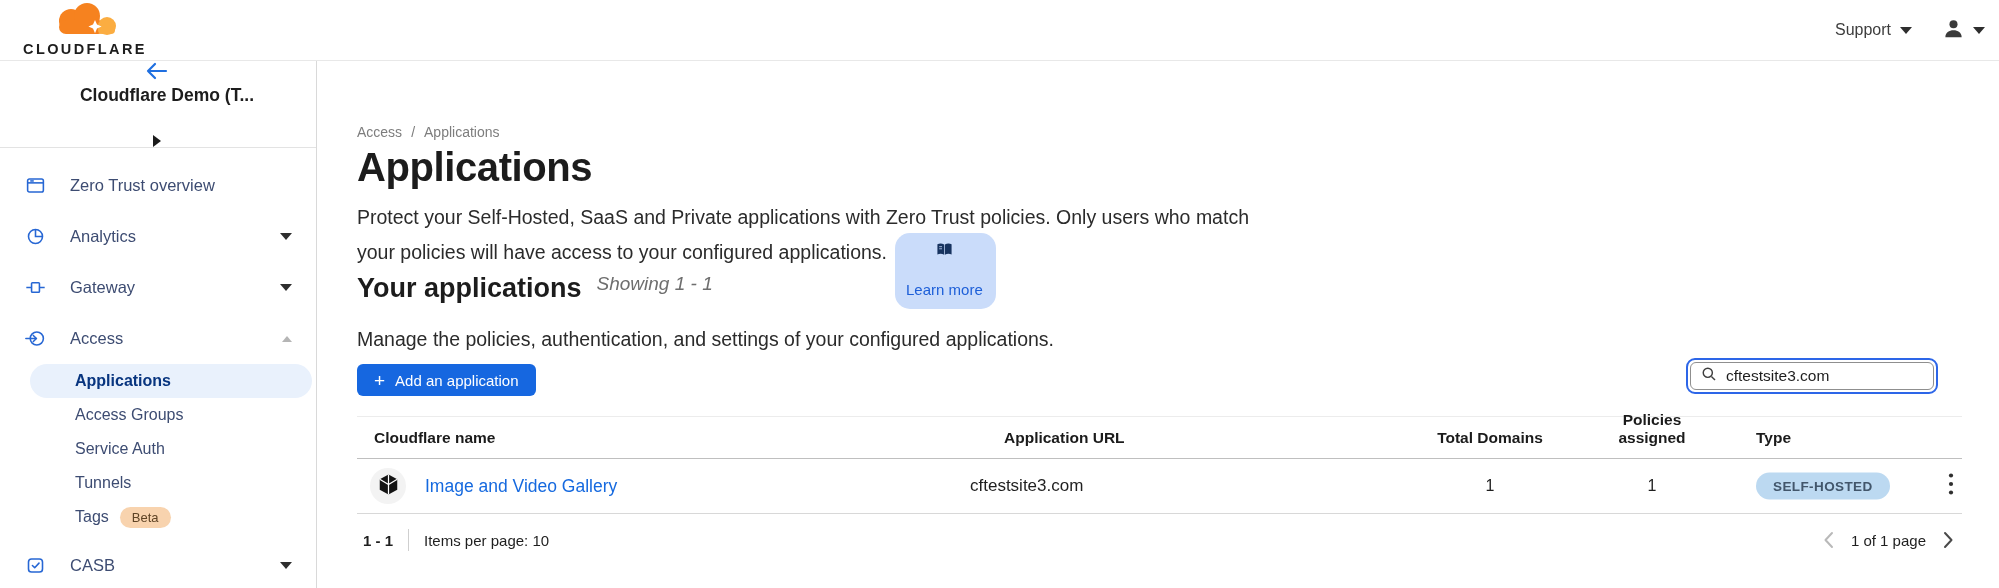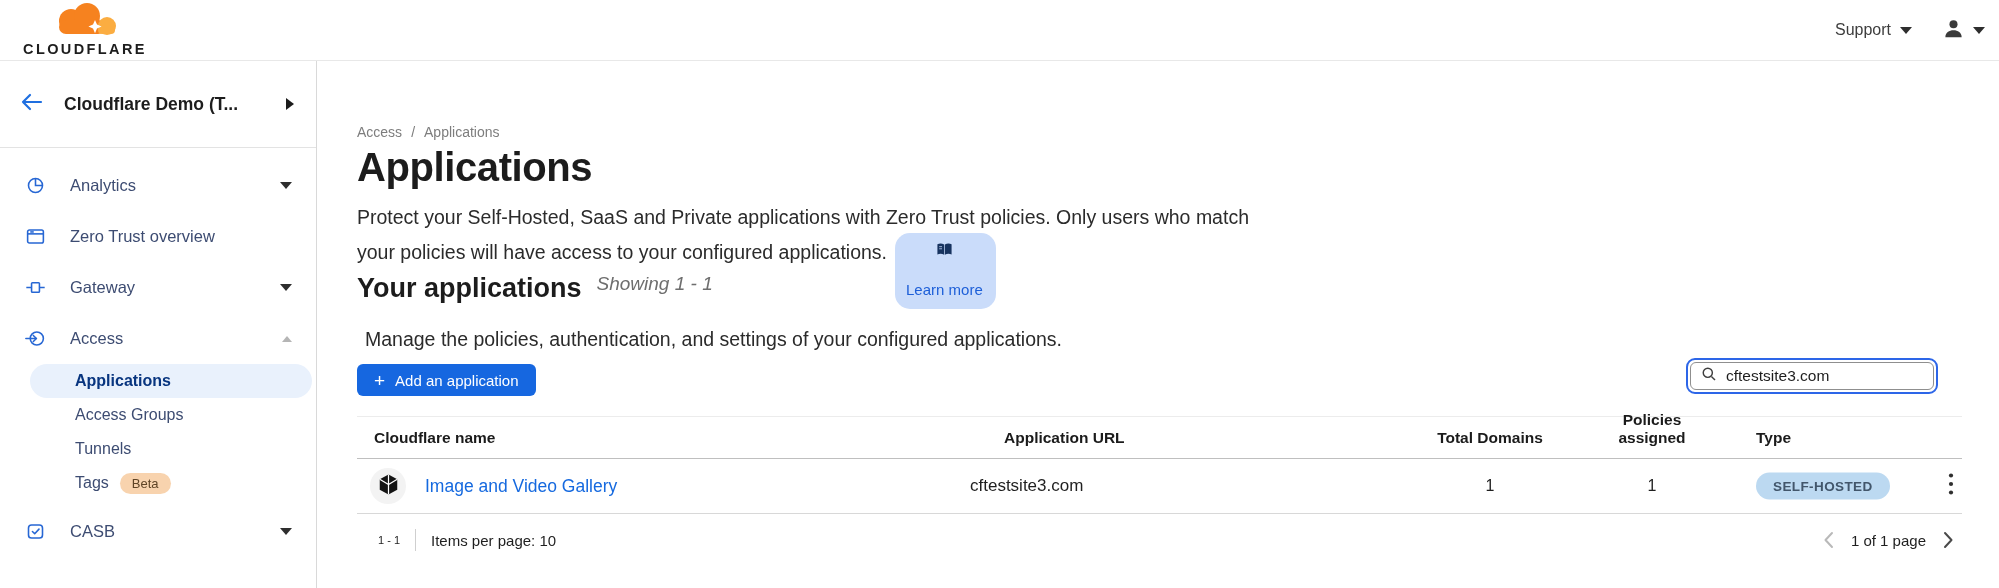--- a/index.html
+++ b/index.html
@@ -18,21 +18,21 @@
   .caret-down-dark { width:0; height:0; border-left:6px solid transparent;
     border-right:6px solid transparent; border-top:7px solid #2e2e2e; }
   .caret-down-gray-up { width:0; height:0; border-left:5px solid transparent;
     border-right:5px solid transparent; border-bottom:6px solid #b5b5b5; }
   .user-group { display:flex; align-items:center; gap:8px; margin-left:30px; cursor:pointer; }
 
   
   .sidebar { position:absolute; left:0; top:61px; width:317px; height:527px;
     border-right:1px solid #d9d9d9; background:#fff; }
   .sidebar-header { height:87px; border-bottom:1px solid #e3e3e3; display:flex;
-    align-items:center; padding:0 22px 0 20px; }
+    align-items:center; padding:0 22px 0 20px;flex-direction:column; }
   .account-title { flex:1; margin-left:20px; font-size:17.5px; font-weight:700;
     color:#1d1d1d; white-space:nowrap; overflow:hidden; }
   .expand-tri { width:0; height:0; border-top:6px solid transparent;
     border-bottom:6px solid transparent; border-left:8px solid #1b1b1b; }
   .nav { padding-top:12px; }
   .nav-item { height:51px; display:flex; align-items:center; padding:0 24px; cursor:pointer; }
   .nav-icon { width:22px; height:22px; display:flex; align-items:center; justify-content:center; }
   .nav-label { margin-left:24px; font-size:16.5px; color:#3d4c72; }
   .nav-caret { margin-left:auto; }
   .subitem { height:34px; display:flex; align-items:center; padding-left:75px;
@@ -50,21 +50,21 @@
   .page-title { position:absolute; left:40px; top:84px; font-size:40px; font-weight:700;
     color:#1c1c1c; letter-spacing:-0.4px; }
   .desc { position:absolute; left:40px; top:141px; width:895px; font-size:19.5px;
     line-height:31px; color:#2b2b2b; }
   .learn-more { display:inline-flex; align-items:center; gap:7px; background:#cadcfa;
     color:#1d5fd8; border-radius:15px; padding:3px 13px 4px 11px; font-size:15px;
     margin-left:8px; vertical-align:2px; cursor:pointer;flex-direction:column; }
   .section-head { position:absolute; left:40px; top:212px; display:flex; align-items:flex-start; }
   .section-title { font-size:27px; font-weight:700; color:#1c1c1c; }
   .showing { font-style:italic; font-size:19px; color:#6e6e6e; margin-left:15px; }
-  .section-sub { position:absolute; left:48px; top:267px; font-size:19.5px; color:#2b2b2b; }
+  .section-sub { position:absolute; left:40px; top:267px; font-size:19.5px; color:#2b2b2b; }
   .add-btn { position:absolute; left:40px; top:303px; height:32px; background:#1667e0;
     color:#fff; border:none; border-radius:6px; display:flex; align-items:center;
     padding:0 17px; font-size:15px; cursor:pointer; font-family:"Liberation Sans",sans-serif; }
   .add-btn .plus { font-size:19px; font-weight:400; margin-right:10px; line-height:1; }
 
   .search-wrap { position:absolute; left:1369px; top:297px; width:252px;
     border:2px solid #2d66e8; border-radius:9px; padding:2px; background:#fff; }
   .search-inner { display:flex; align-items:center; border:1px solid #8f8f8f;
     border-radius:6px; height:28px; padding:0 10px; background:#fff; }
   .search-input { border:none; outline:none; flex:1; font-size:15.5px; color:#1d1d1d;
@@ -87,21 +87,21 @@
   .app-url { left:613px; font-size:17px; color:#1f1f1f; }
   .val-domains { left:1073px; width:120px; text-align:center; font-size:16px; }
   .val-policies { left:1235px; width:120px; text-align:center; font-size:16px; }
   .type-badge { left:1399px; background:#bcd9f1; color:#42566b; font-size:13.5px;
     font-weight:700; letter-spacing:0.4px; padding:6px 17px; border-radius:15px; }
   .kebab { left:1585px; cursor:pointer; padding:2px 6px; }
 
   
   .pagination { position:absolute; left:40px; top:459px; width:1605px; height:40px;
     display:flex; align-items:center; padding-right:6px; }
-  .page-range { font-size:11px; font-weight:400; margin-left:21px; }
+  .page-range { font-size:15px; font-weight:700; margin-left:6px; }
   .pg-divider { width:1px; height:22px; background:#cfcfcf; margin:0 15px; }
   .items-per-page { font-size:15px; color:#1f1f1f; }
   .pg-spacer { flex:1; }
   .pg-chevron { display:flex; align-items:center; cursor:pointer; padding:2px; }
   .page-status { font-size:15px; color:#1f1f1f; margin:0 15px; }
 </style>
 </head>
 <body>
 
 <div class="topbar">
@@ -143,42 +143,42 @@
     </span>
     <span class="account-title">Cloudflare Demo (T...</span>
     <span class="expand-tri"></span>
   </div>
 
   <div class="nav">
 
     <div class="nav-item">
       <span class="nav-icon">
         <svg width="21" height="21" viewBox="0 0 24 24" fill="none" stroke="#2767d4" stroke-width="1.8">
-          <circle cx="12" cy="12" r="8"></circle>
-          <path d="M12 4 V12 H20"></path>
-        </svg>
-      </span>
-      <span class="nav-label">Analytics</span>
-      <span class="nav-caret caret-down-dark"></span>
-    </div>
-
-    <div class="nav-item">
-      <span class="nav-icon">
-        <svg width="21" height="21" viewBox="0 0 24 24" fill="none" stroke="#2767d4" stroke-width="1.8">
           <rect x="3" y="4.5" width="18" height="15" rx="2"></rect>
           <line x1="3" y1="9" x2="21" y2="9"></line>
           <line x1="6" y1="6.8" x2="10" y2="6.8"></line>
         </svg>
       </span>
       <span class="nav-label">Zero Trust overview</span>
     </div>
 
     <div class="nav-item">
       <span class="nav-icon">
         <svg width="21" height="21" viewBox="0 0 24 24" fill="none" stroke="#2767d4" stroke-width="1.8">
+          <circle cx="12" cy="12" r="8"></circle>
+          <path d="M12 4 V12 H20"></path>
+        </svg>
+      </span>
+      <span class="nav-label">Analytics</span>
+      <span class="nav-caret caret-down-dark"></span>
+    </div>
+
+    <div class="nav-item">
+      <span class="nav-icon">
+        <svg width="21" height="21" viewBox="0 0 24 24" fill="none" stroke="#2767d4" stroke-width="1.8">
           <rect x="7.5" y="6.5" width="9" height="11" rx="1"></rect>
           <path d="M1.5 12 H7.5 M16.5 12 H22.5"></path>
         </svg>
       </span>
       <span class="nav-label">Gateway</span>
       <span class="nav-caret caret-down-dark"></span>
     </div>
 
     <div class="nav-item">
       <span class="nav-icon">
@@ -190,20 +190,23 @@
       </span>
       <span class="nav-label">Access</span>
       <span class="nav-caret caret-down-gray-up"></span>
     </div>
 
     <div class="subitem active">
       <span>Applications</span>
     </div>
     <div class="subitem">
       <span>Access Groups</span>
+    </div>
+    <div class="subitem">
+      <span>Service Auth</span>
     </div>
     <div class="subitem">
       <span>Tunnels</span>
     </div>
     <div class="subitem">
       <span>Tags</span>
       <span class="beta-badge">Beta</span>
     </div>
 
     <div class="nav-item" style="margin-top:6px;">

